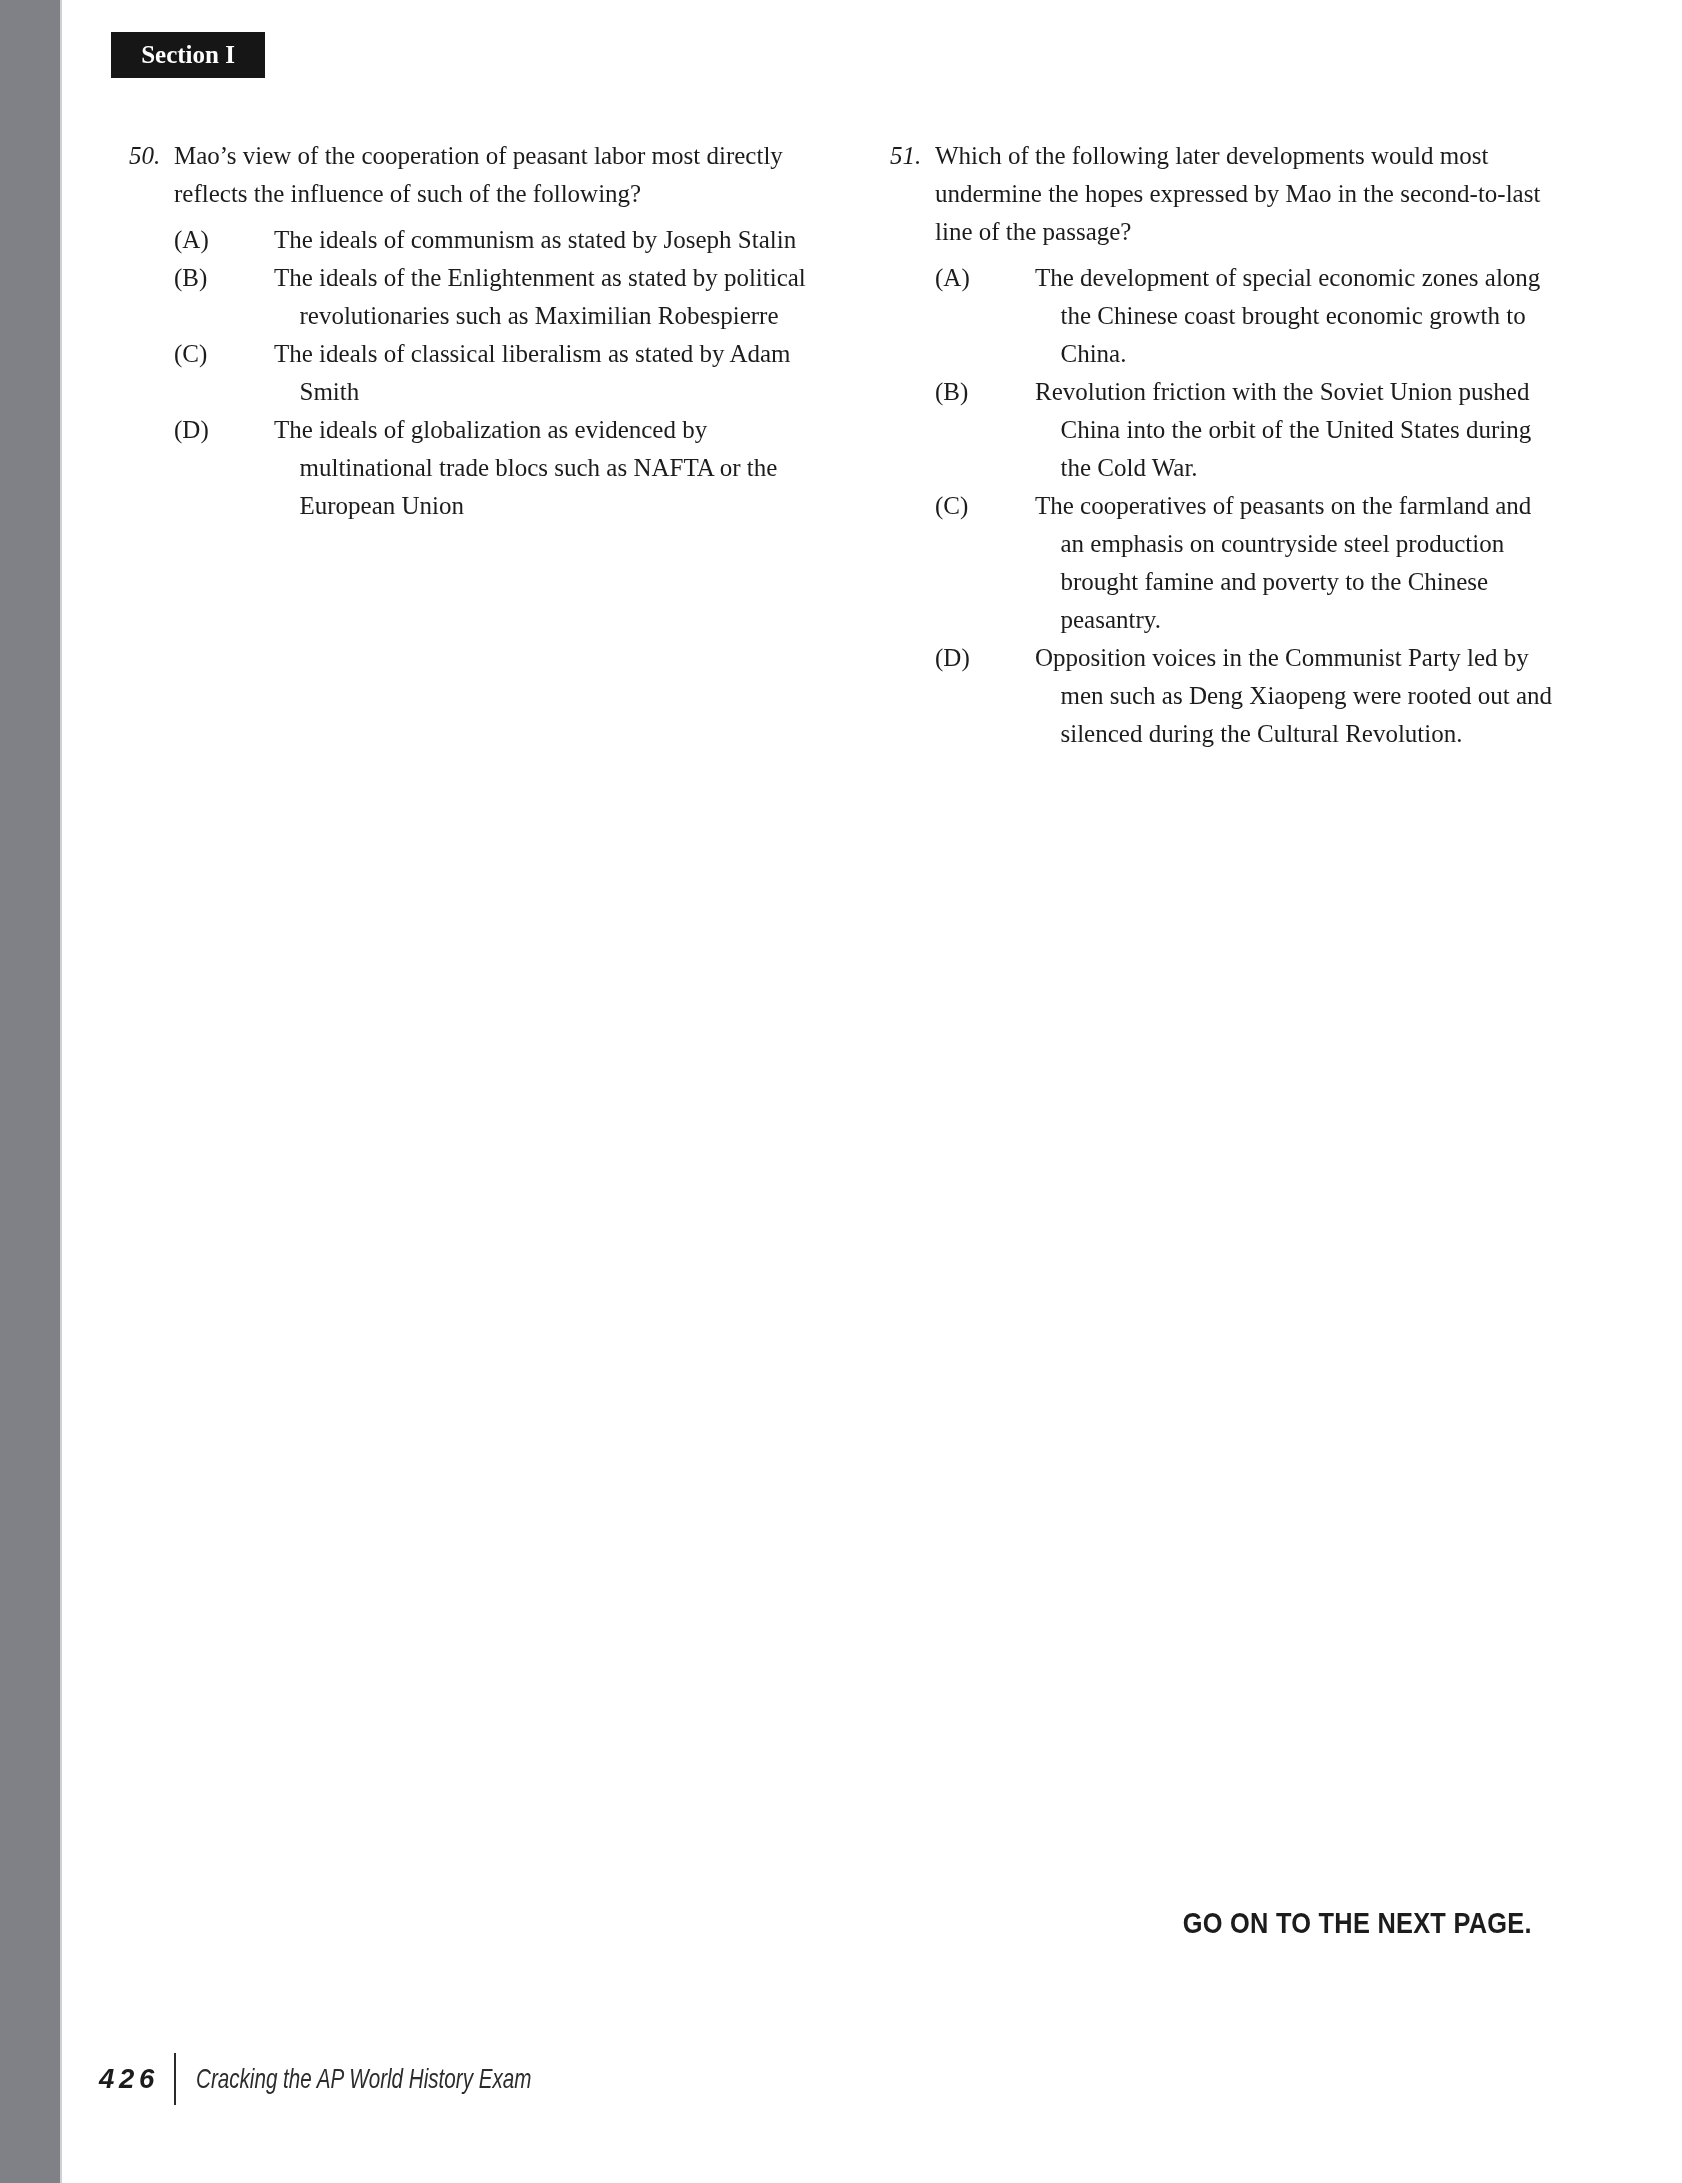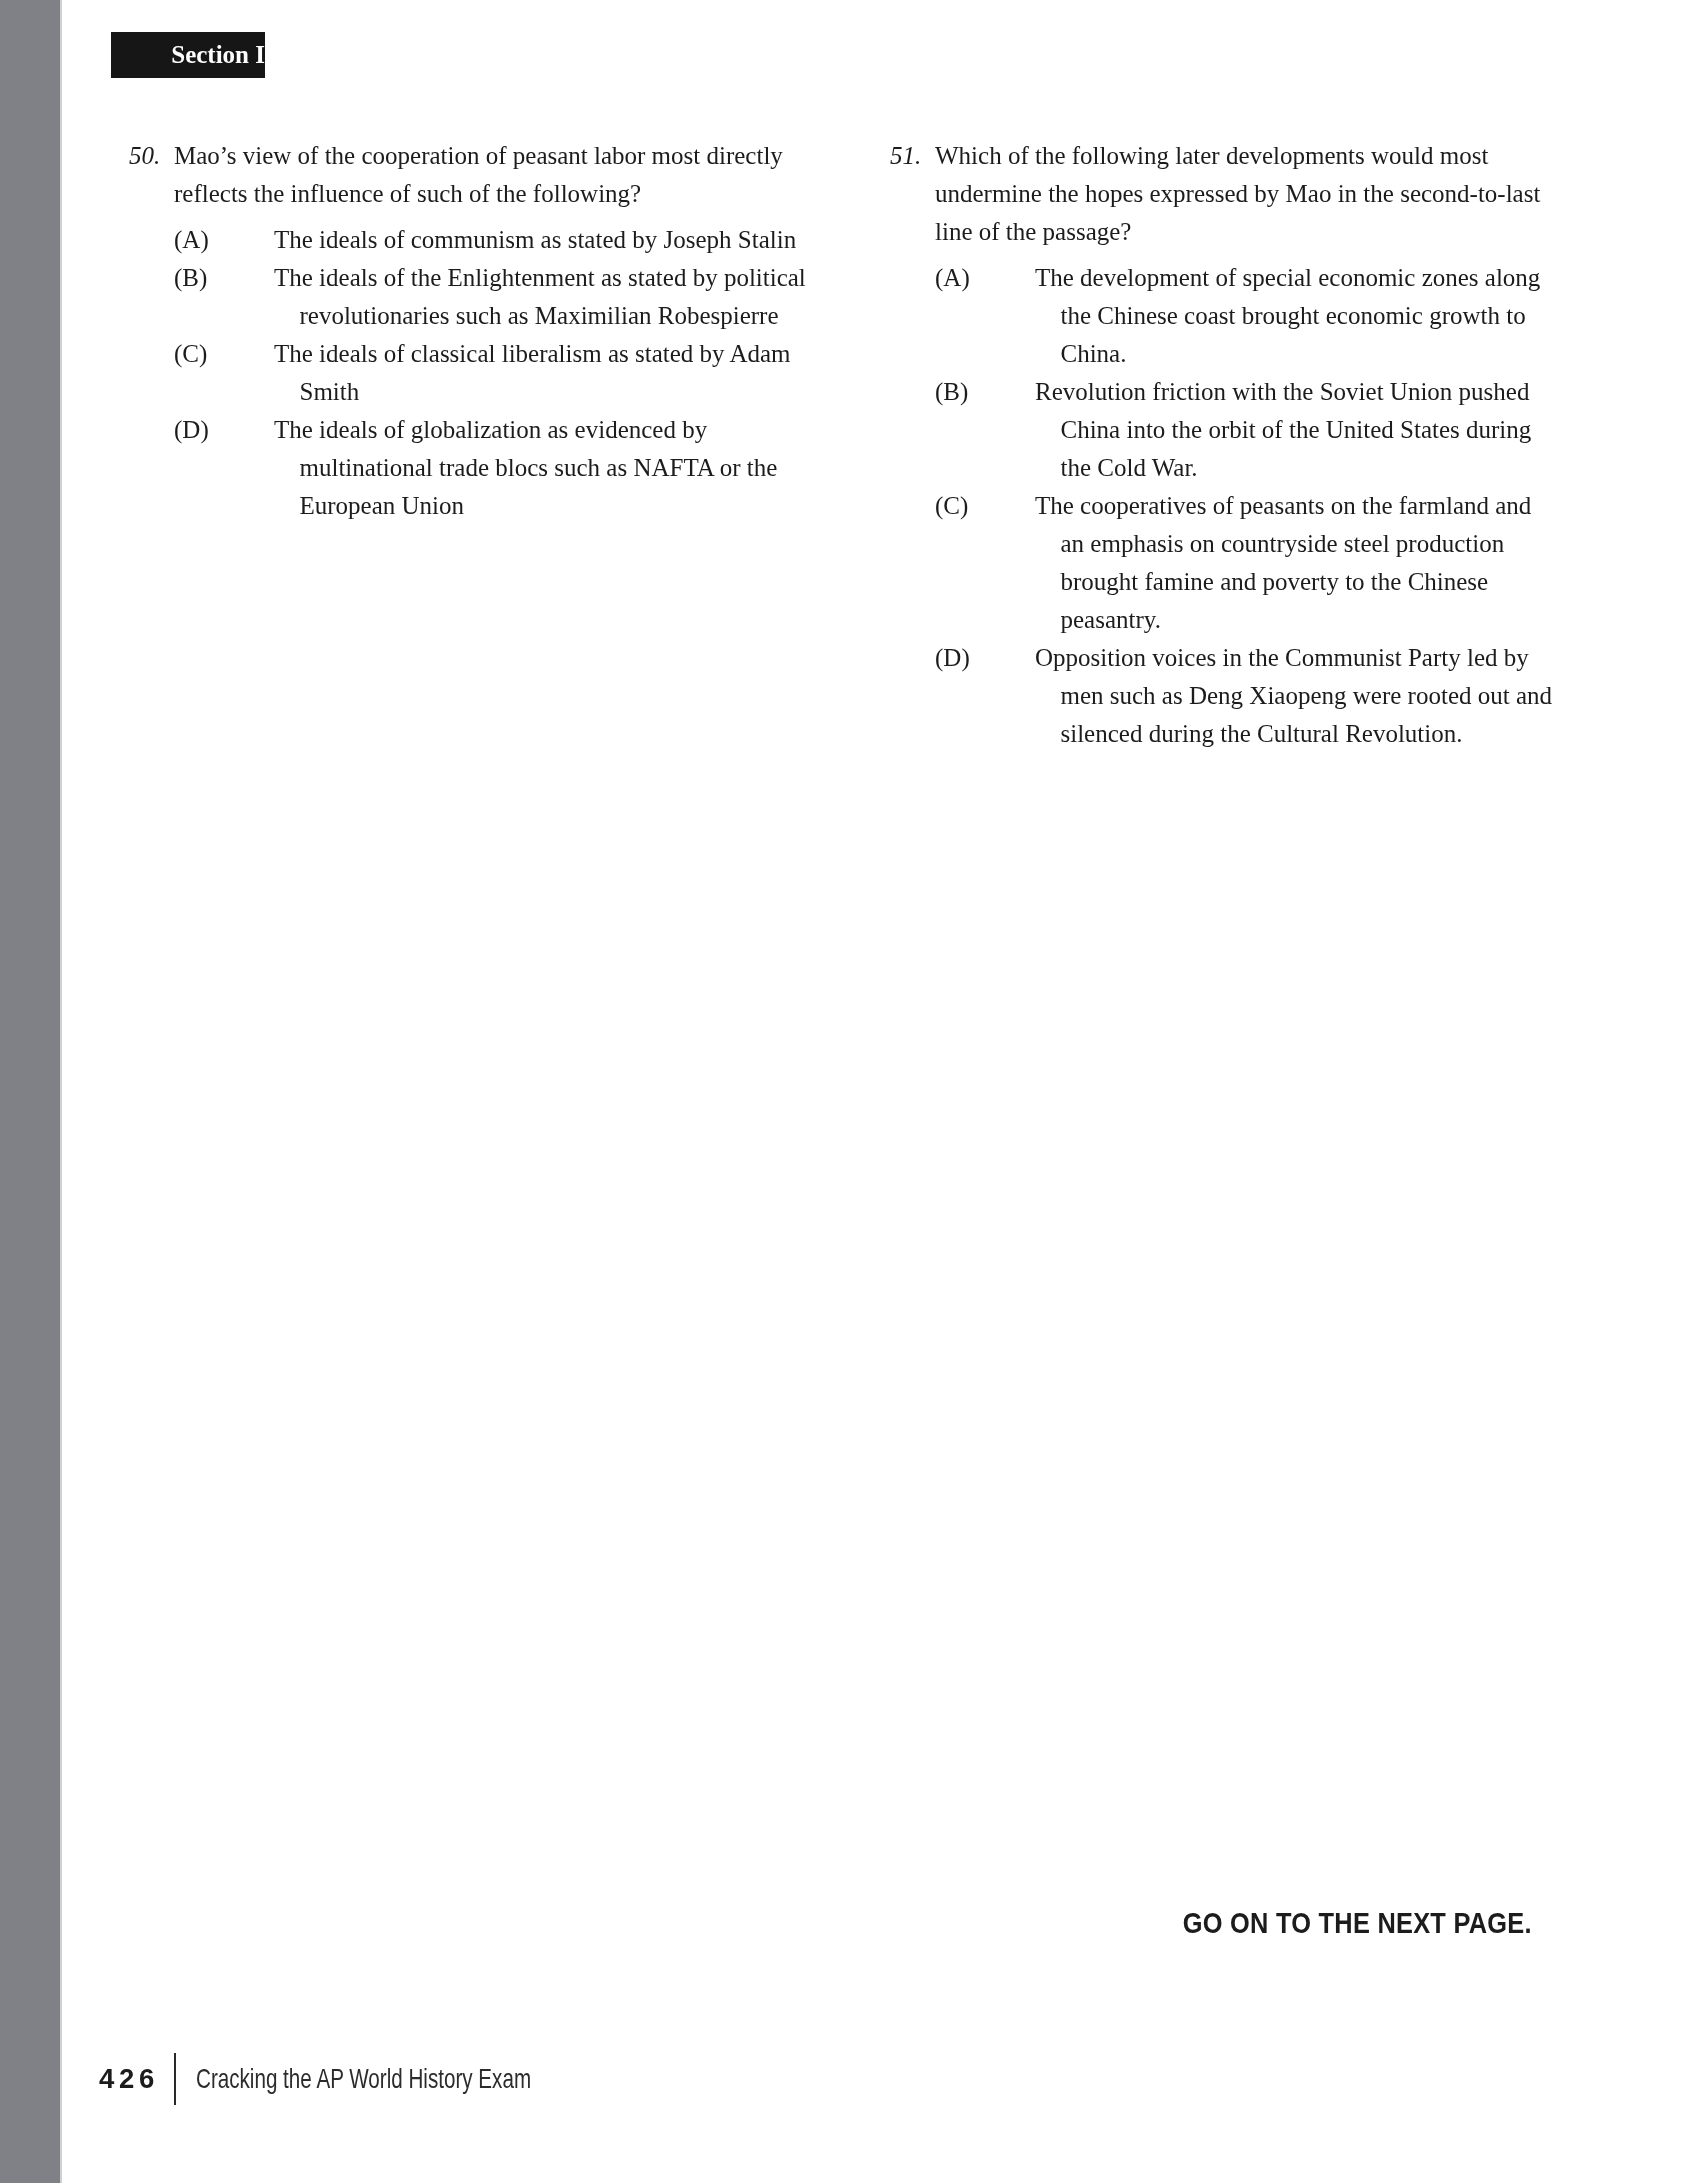--- a/index.html
+++ b/index.html
@@ -24,21 +24,21 @@
     border-right: 2.7px solid var(--sidebar_edge, #cfd0d3);
   }
   .section-badge {
     position: absolute;
     left: 111px; top: 32px;
     width: 154px; height: 46px;
     background: var(--badge_bg, #161616);
     color: var(--badge_text, #ffffff);
     display: flex;
     align-items: center;
-    justify-content: flex-end;
+    justify-content: center;
     font-weight: 700;
     font-size: 25px;
     font-family: "Liberation Serif", serif;
   }
   .col {
     position: absolute;
     top: 137px;
     font-size: 25px;
     line-height: 38px;
   }
@@ -69,20 +69,21 @@
     transform-origin: 100% 50%;
     white-space: nowrap;
   }
   .footer {
     position: absolute;
     left: 99px;
     top: 2051px;
     display: flex;
     align-items: center;
     height: 56px;
+    font-style: italic;
   }
   .page-num {
     font-family: "Liberation Sans", sans-serif;
     font-weight: 700;
     font-size: 27.5px;
     letter-spacing: 4.7px;
     color: var(--text, #1c1c1c);
   }
   .footer-divider {
     width: 2px;

